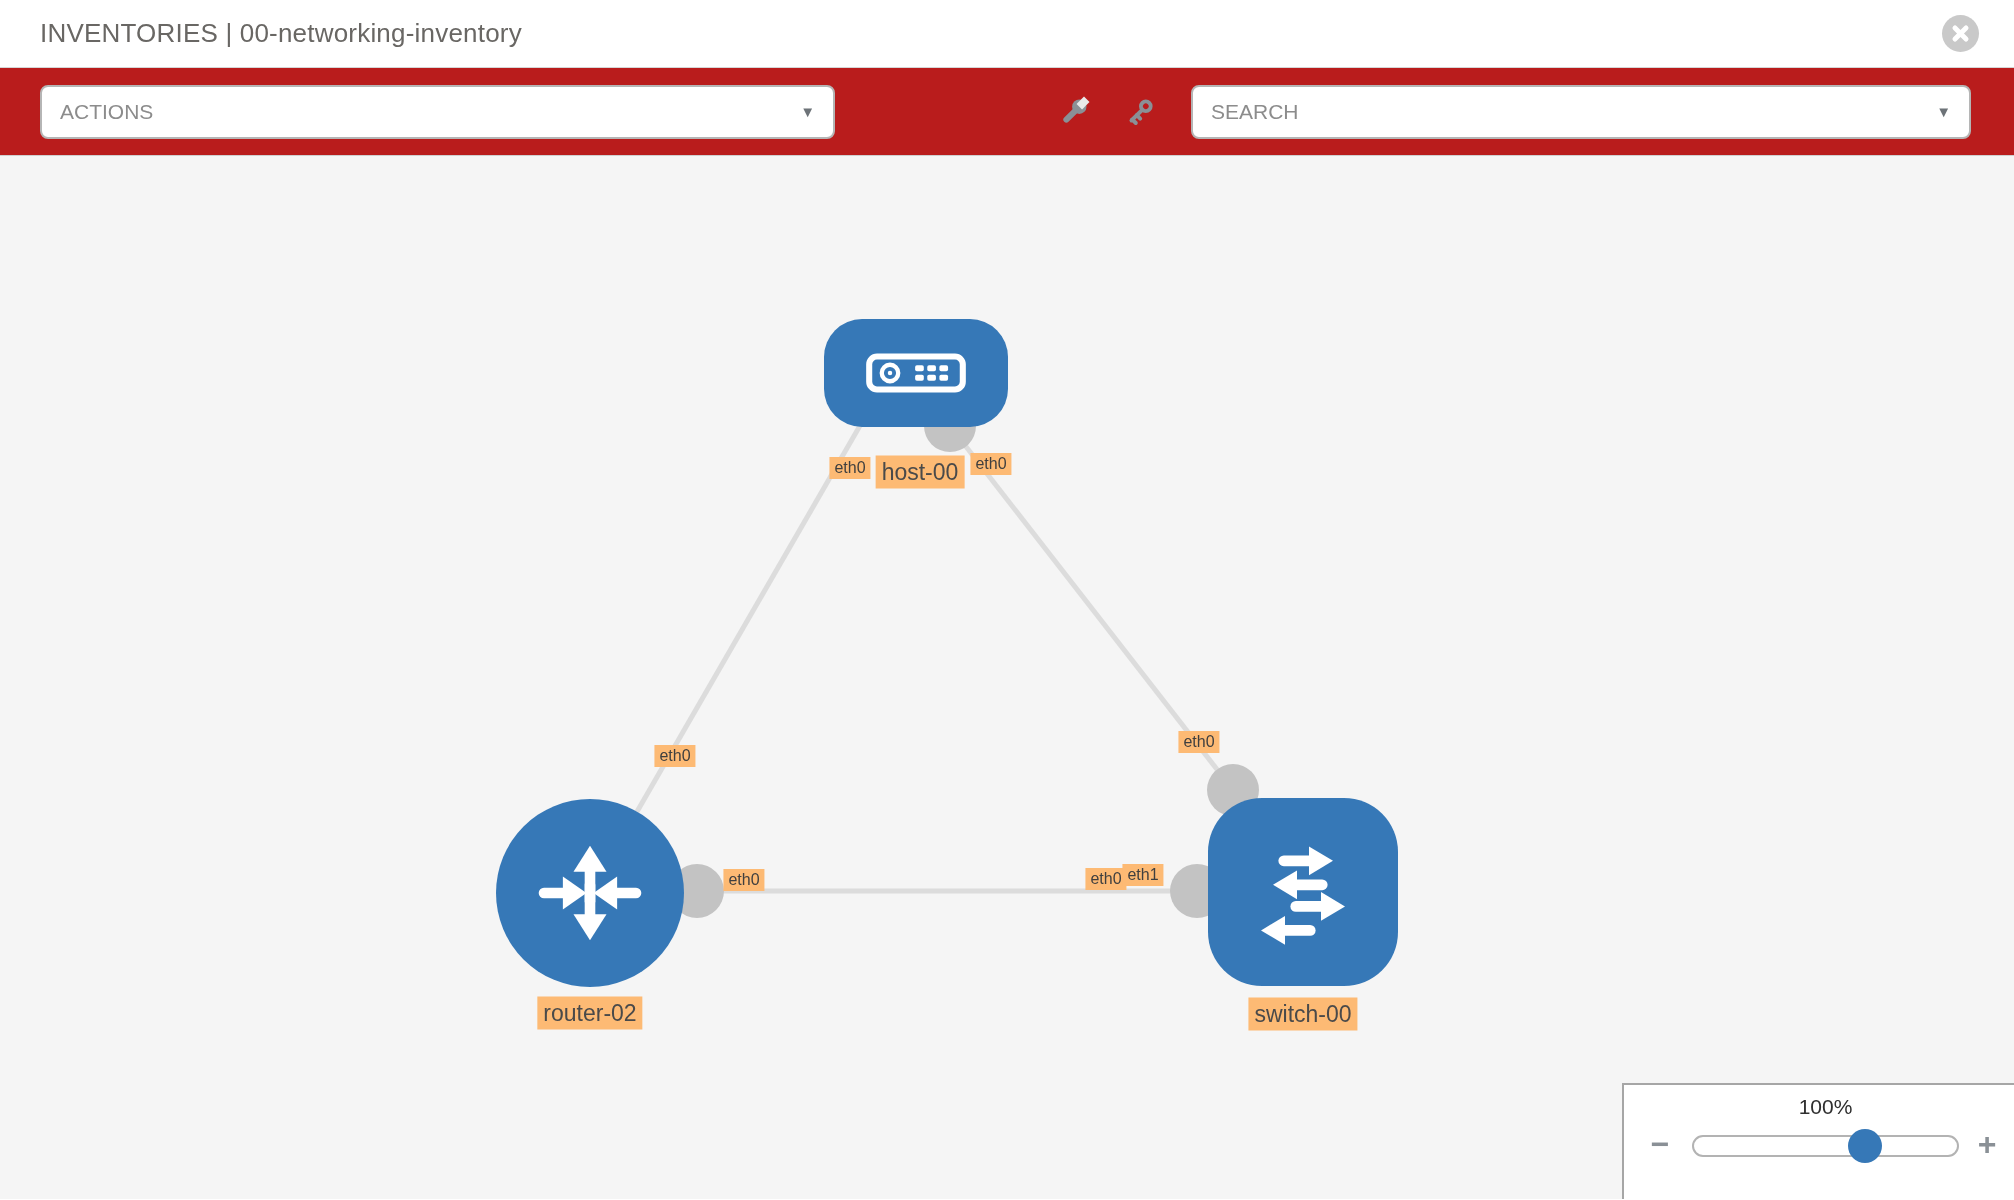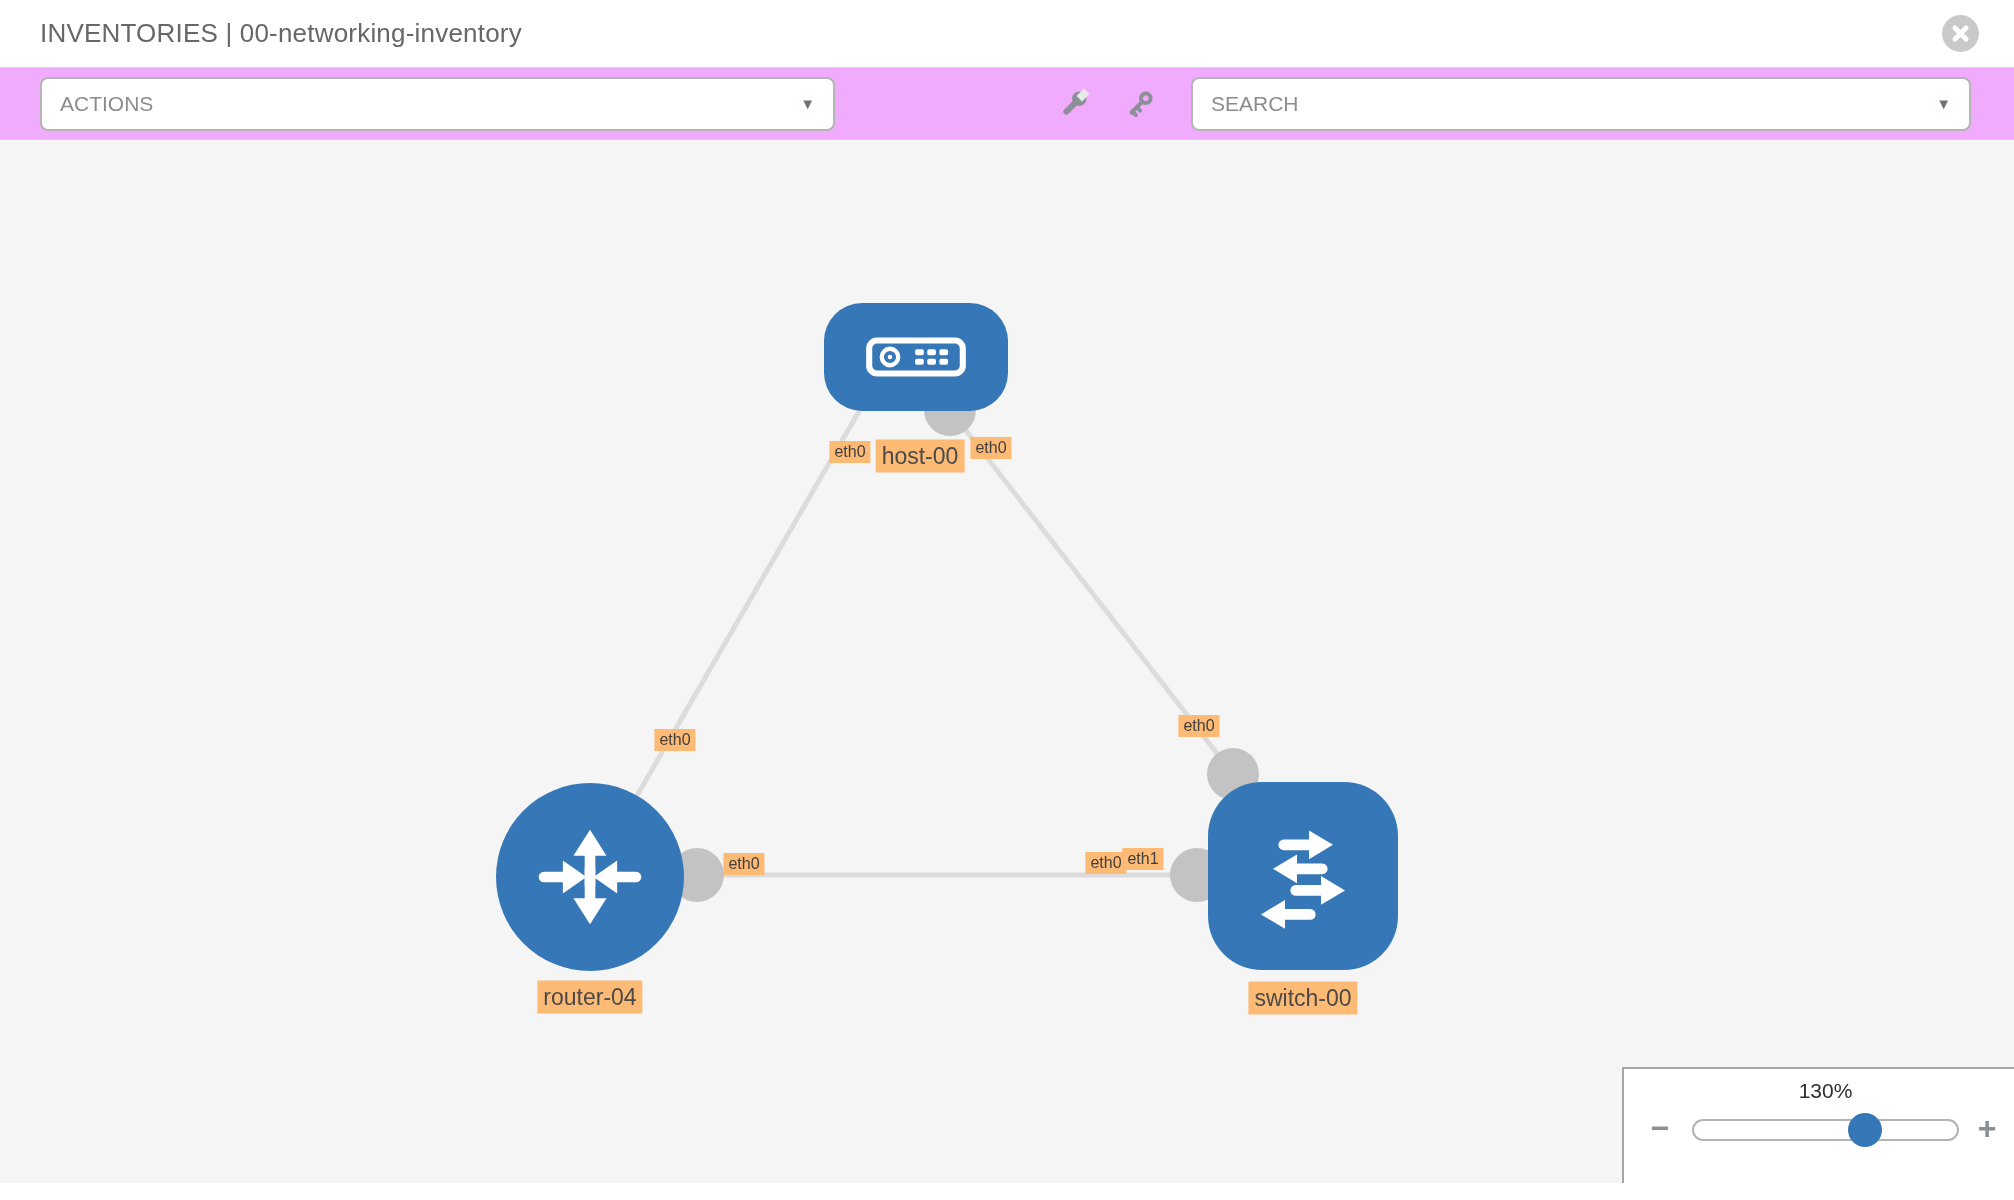--- a/index.html
+++ b/index.html
@@ -15,21 +15,21 @@
   
   .header{position:relative;width:100%;height:68px;background:#fff;
     border-bottom:1px solid #d6d6d6;}
   .header .title{position:absolute;left:40px;top:0;line-height:67px;
     font-size:26px;font-weight:normal;color:#696764;letter-spacing:.2px;}
   .close-btn{position:absolute;right:35px;top:15px;width:37px;height:37px;
     border-radius:50%;background:#c9c9c9;cursor:pointer;display:flex;
     align-items:center;justify-content:center;}
 
   
-  .toolbar{position:relative;width:100%;height:72px;background:#f0abfc;
+  .toolbar{position:relative;width:100%;height:88px;background:#b91c1c;
     border-bottom:1px solid #cfcfcf;display:flex;align-items:center;}
   .selectbox{position:relative;height:54px;background:#fff;
     border:2px solid #b5b5b5;border-radius:8px;display:flex;align-items:center;}
   .selectbox .sel-text{padding-left:18px;font-size:21px;color:#8c8c8c;}
   .selectbox .caret{position:absolute;right:18px;top:50%;transform:translateY(-54%);
     font-size:15px;color:#6d7378;}
   .actions-box{margin-left:40px;width:795px;}
   .search-box{margin-left:32px;width:780px;text-align:center;}
   .icon-btn{width:38px;height:38px;display:flex;align-items:center;
     justify-content:center;cursor:pointer;}
@@ -166,32 +166,32 @@
         <polygon points="25,44 45,32 45,56" stroke="none"></polygon>
         <line x1="44" y1="62" x2="67" y2="62"></line>
         <polygon points="85,62 65,50 65,74" stroke="none"></polygon>
         <line x1="56" y1="82" x2="33" y2="82"></line>
         <polygon points="15,82 35,70 35,94" stroke="none"></polygon>
       </g>
     </svg>
   </div>
 
   <div class="graph-label node-name" style="left:920px;top:316px;">host-00</div>
-  <div class="graph-label node-name" style="left:590px;top:857px;">router-04</div>
+  <div class="graph-label node-name" style="left:590px;top:857px;">router-02</div>
   <div class="graph-label node-name" style="left:1303px;top:858px;">switch-00</div>
 
   <div class="graph-label iface" style="left:850px;top:312px;">eth0</div>
   <div class="graph-label iface" style="left:991px;top:308px;">eth0</div>
   <div class="graph-label iface" style="left:675px;top:600px;">eth0</div>
   <div class="graph-label iface" style="left:1199px;top:586px;">eth0</div>
   <div class="graph-label iface" style="left:744px;top:724px;">eth0</div>
   <div class="graph-label iface" style="left:1106px;top:723px;">eth0</div>
   <div class="graph-label iface" style="left:1143px;top:719px;">eth1</div>
 
   <div class="zoom-panel">
-    <div class="zoom-level">130%</div>
+    <div class="zoom-level">100%</div>
     <div class="zoom-minus">−</div>
     <div class="zoom-track"></div>
     <div class="zoom-knob"></div>
     <div class="zoom-plus">+</div>
   </div>
 
 </div>
 
 </body></html>

